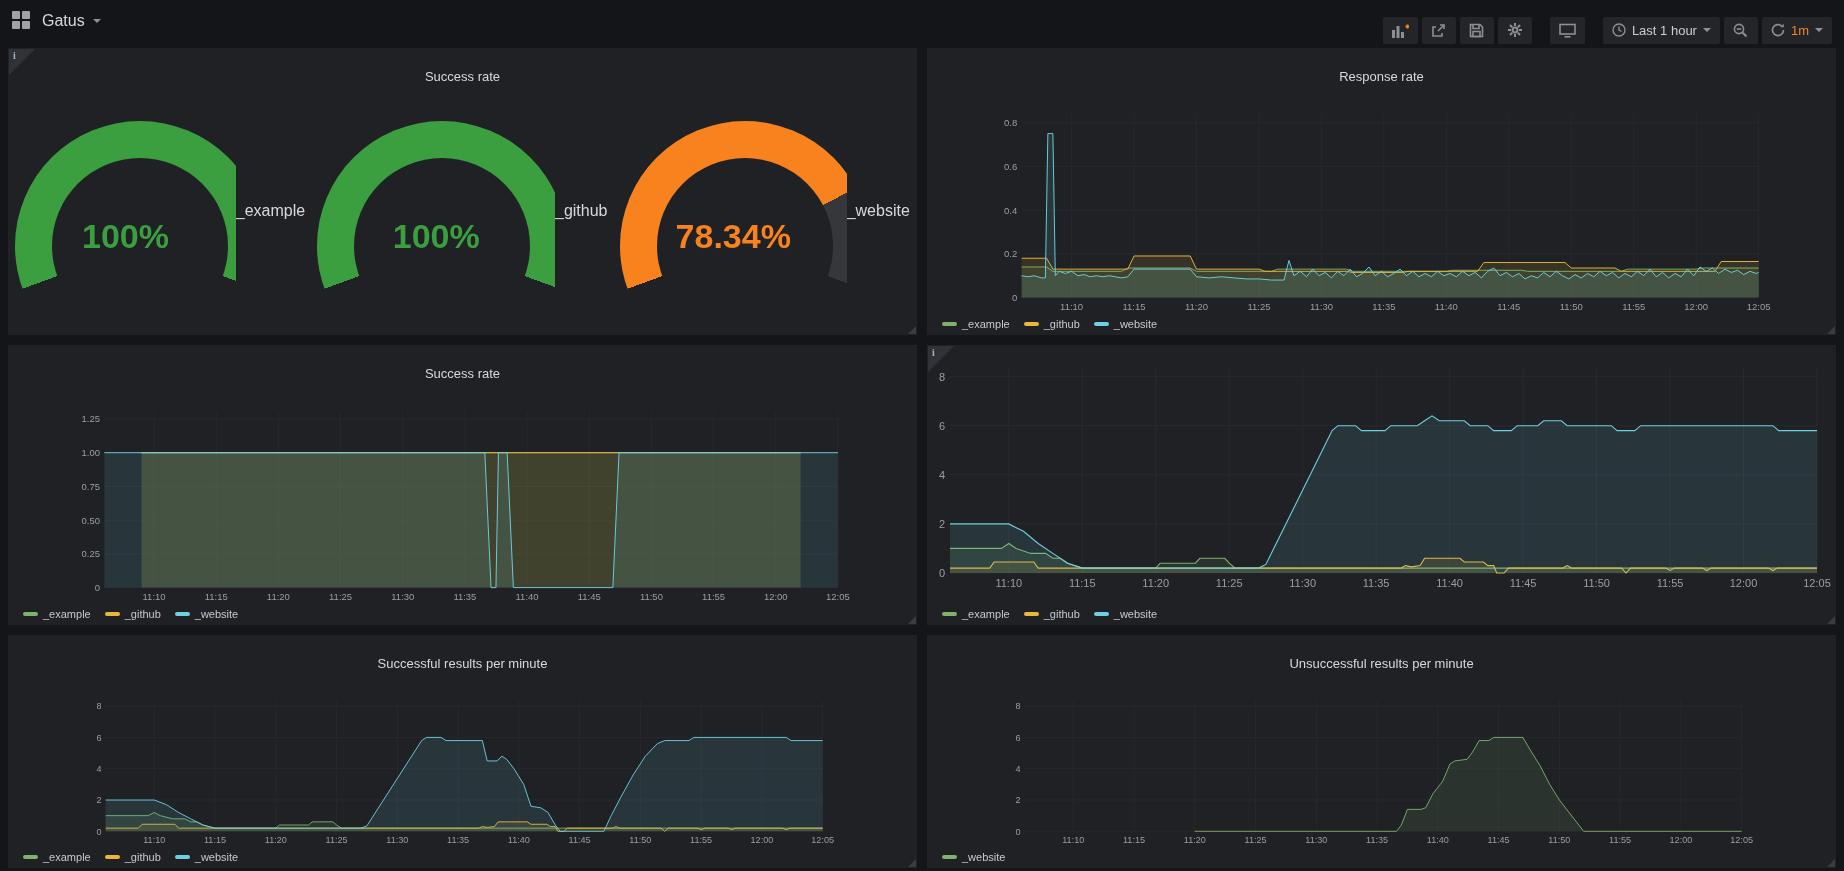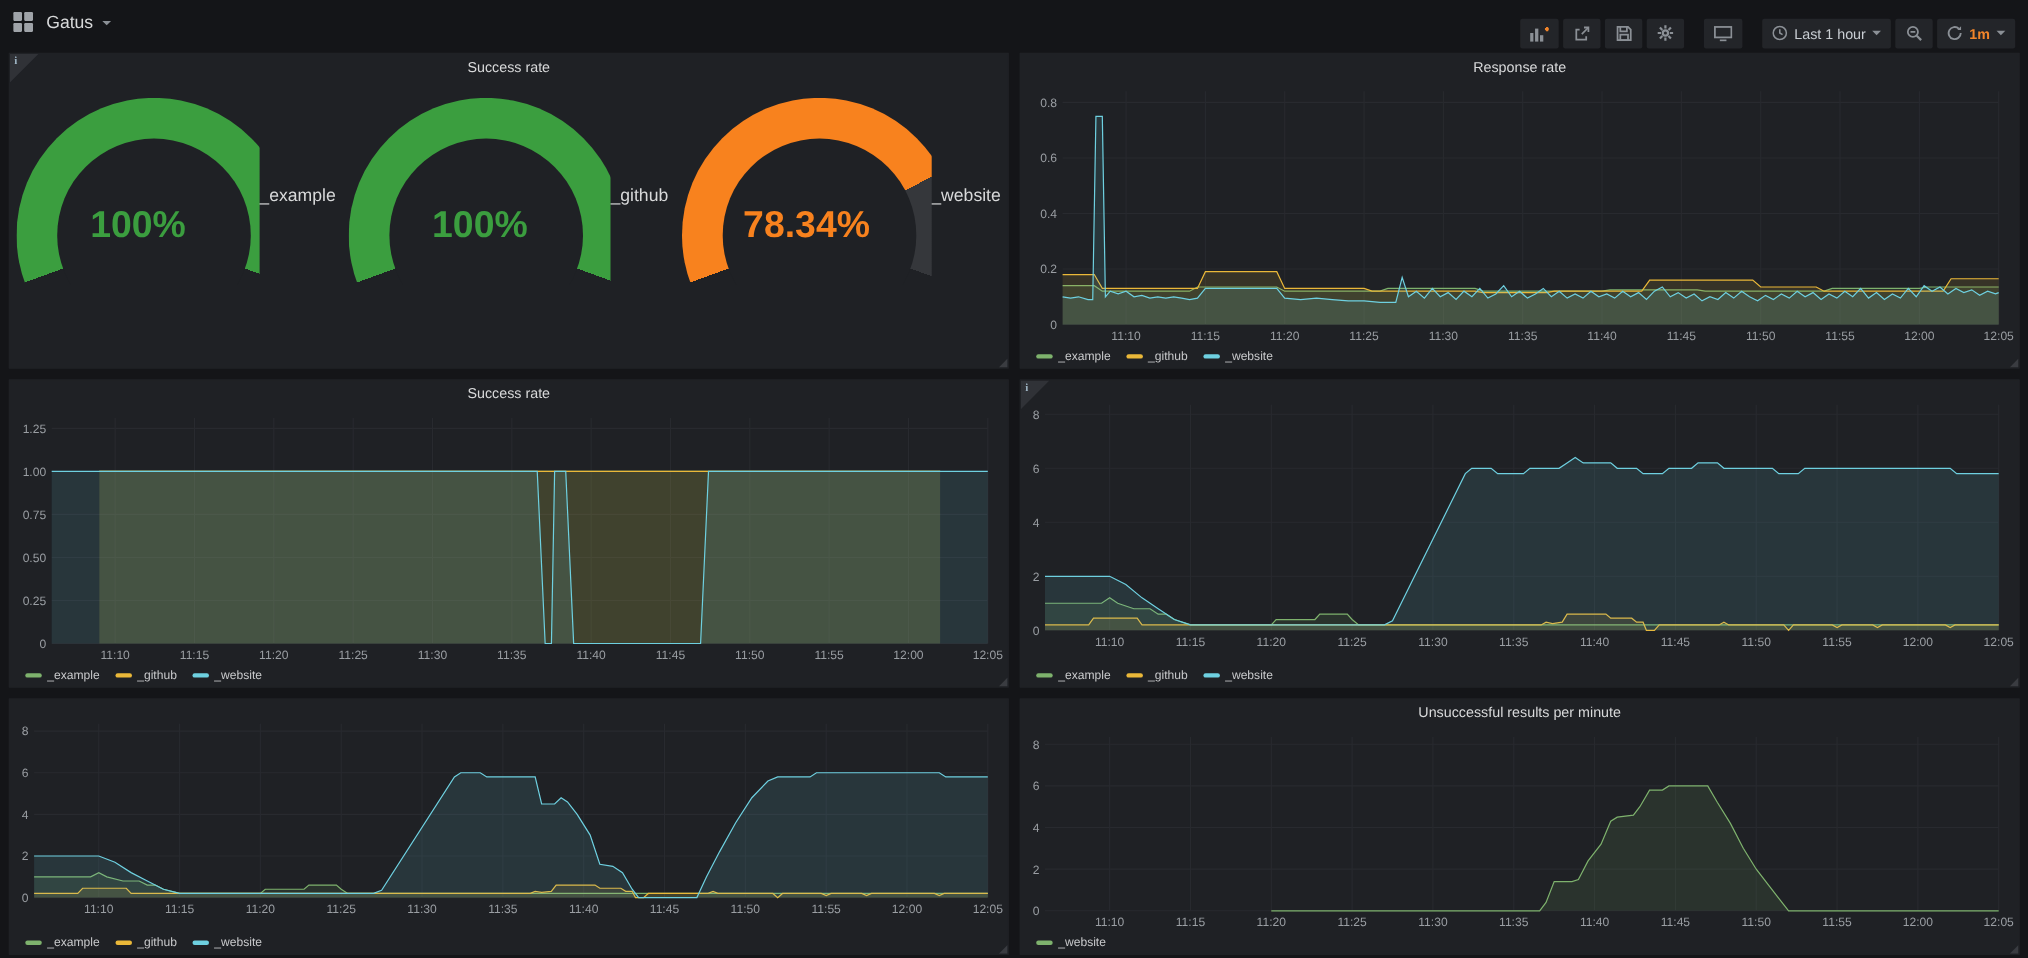--- a/index.html
+++ b/index.html
@@ -7,25 +7,25 @@
   
   .navbar{height:40px;display:flex;align-items:center;justify-content:space-between;padding:0 12px;background:#141518;}
   .nav-left{display:flex;align-items:flex-end;gap:11px;}
   .nav-title{font-size:16px;color:#d8d9da;cursor:pointer;display:flex;align-items:center;gap:8px;}
   .caret{width:0;height:0;border-left:4px solid transparent;border-right:4px solid transparent;border-top:4px solid #8b9096;display:inline-block;}
   .nav-right{display:flex;align-items:center;gap:4px;}
   .nav-btn{height:27px;min-width:34px;background:#232529;border-radius:2px;display:flex;align-items:center;
     justify-content:center;gap:6px;padding:0 9px;color:#c9ced3;font-size:13px;cursor:pointer;box-sizing:border-box;margin-top:20px;}
   .nav-btn svg{display:block;}
   .nav-gap{width:10px;}
-  .refresh-label{color:#f2852a;font-weight:bold;}
+  .refresh-label{color:#f2852a;font-weight:normal;}
   
   .dash{margin:8px;display:grid;grid-template-columns:909px 909px;grid-template-rows:287px 280px 233px;gap:10px;}
   .panel{background:#1f2125;border:1px solid #202226;box-sizing:border-box;position:relative;display:flex;flex-direction:column;overflow:hidden;}
-  .panel-title{margin:0;height:24px;line-height:24px;text-align:center;font-size:13px;font-weight:500;color:#d8d9da;cursor:pointer;flex:none;}
+  .panel-title{margin:16px;height:24px;line-height:24px;text-align:center;font-size:13px;font-weight:500;color:#d8d9da;cursor:pointer;flex:none;}
   .info-corner{position:absolute;top:0;left:0;width:0;height:0;border-top:26px solid #303237;border-right:26px solid transparent;cursor:pointer;z-index:3;}
   .info-corner span{position:absolute;top:-25px;left:4px;font-size:10px;color:#9fb6c5;font-weight:bold;font-family:"Liberation Serif",serif;}
   .resize-corner{position:absolute;bottom:0;right:0;width:0;height:0;border-bottom:8px solid #3a3c41;border-left:8px solid transparent;cursor:nwse-resize;}
   .chart-body{flex:1;min-height:0;padding:2px 4px 0 4px;}
   .chart-body svg{width:100%;height:100%;display:block;}
   .legend{flex:none;height:20px;display:flex;align-items:center;gap:14px;padding-left:14px;font-size:11px;color:#c8c9cb;}
   .legend-item{display:flex;align-items:center;gap:5px;cursor:pointer;}
   .legend-swatch{width:15px;height:4px;border-radius:2px;display:inline-block;}
   
   .gauges{flex:1;display:flex;justify-content:space-around;align-items:flex-start;padding-top:16px;}
@@ -351,20 +351,21 @@
         <span class="legend-item">
           <span class="legend-swatch" style="background: rgb(110, 208, 224);"></span>
           <span>_website</span>
         </span>
       </div>
     <div class="resize-corner"></div>
   </section>
 
   <section class="panel chart-panel">
 
+    <h2 class="panel-title">Successful results per minute</h2>
     <div class="chart-body">
       <svg viewBox="0 0 899 185">
           <line x1="18" x2="885" y1="166" y2="166" stroke="#282a2f" stroke-width="1"></line>
           <text x="13" y="170" text-anchor="end" fill="#9a9ea3" font-size="11">0</text>
           <line x1="18" x2="885" y1="128.1556886227545" y2="128.1556886227545" stroke="#282a2f" stroke-width="1"></line>
           <text x="13" y="132.1556886227545" text-anchor="end" fill="#9a9ea3" font-size="11">2</text>
           <line x1="18" x2="885" y1="90.31137724550898" y2="90.31137724550898" stroke="#282a2f" stroke-width="1"></line>
           <text x="13" y="94.31137724550898" text-anchor="end" fill="#9a9ea3" font-size="11">4</text>
           <line x1="18" x2="885" y1="52.467065868263475" y2="52.467065868263475" stroke="#282a2f" stroke-width="1"></line>
           <text x="13" y="56.467065868263475" text-anchor="end" fill="#9a9ea3" font-size="11">6</text>

